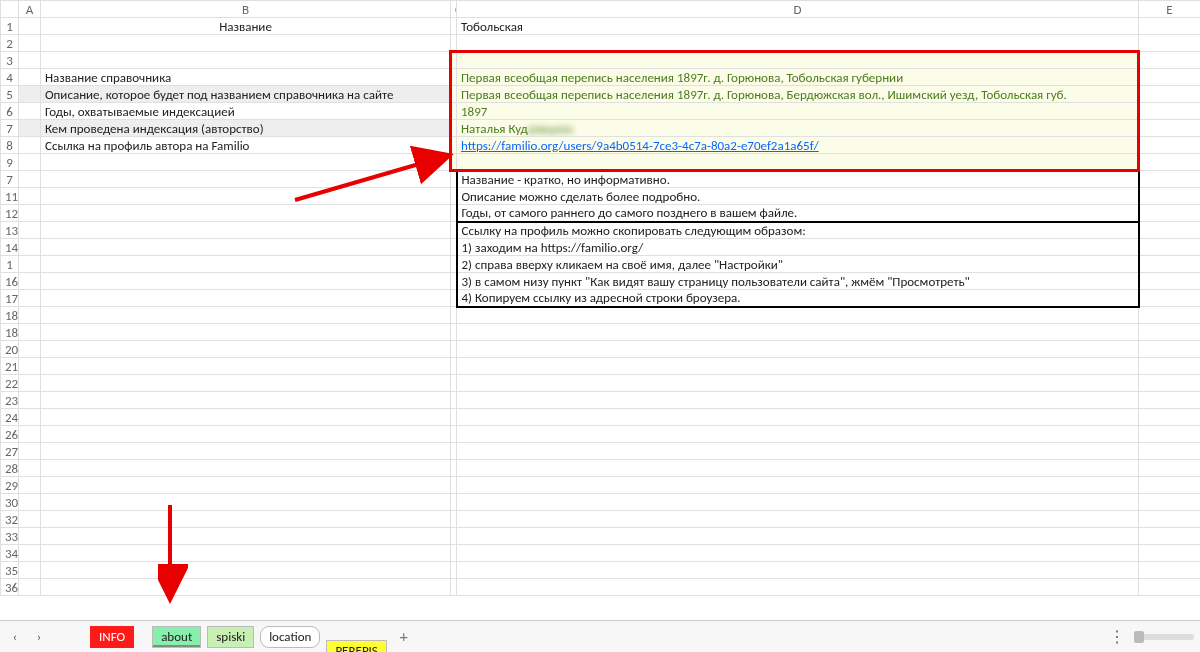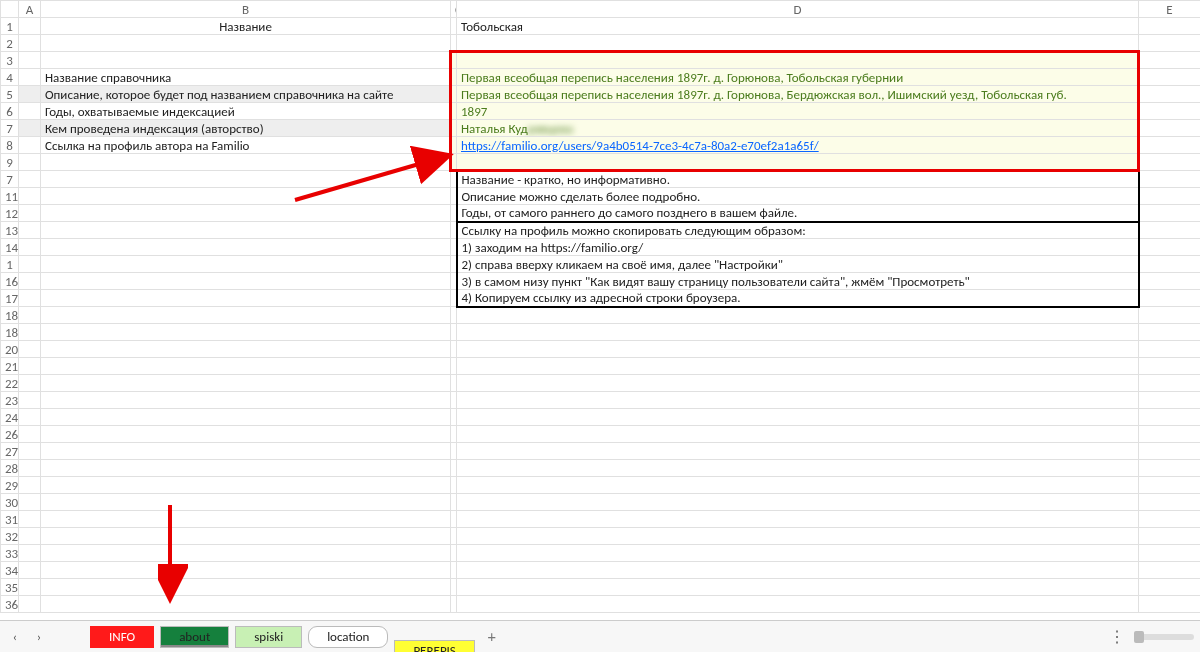--- a/index.html
+++ b/index.html
@@ -27,23 +27,23 @@
   .blackbox-bottom { border-bottom: 2px solid #000 !important; }
   .blackbox-left { border-left: 2px solid #000 !important; }
   .blackbox-right { border-right: 2px solid #000 !important; }
   .bold { font-weight: bold; }
   .blur { filter: blur(3px); display:inline-block; }
   
   .arrow { position: absolute; pointer-events: none; }
   
   .tabbar { position: absolute; left:0; right:0; bottom:0; height: 32px; border-top: 1px solid #ccc; background: #f7f7f7; display:flex; align-items:center; padding: 0 6px; gap:6px; }
   .navbtn { width:18px; height:18px; display:flex; align-items:center; justify-content:center; color:#555; cursor:pointer; }
-  .tab { padding: 3px 18px; border:1px solid #bbb; background:#fff; font-size:13px; cursor:pointer; height:22px; display:flex; align-items:center; }
+  .tab { padding: 3px 8px; border:1px solid #bbb; background:#fff; font-size:13px; cursor:pointer; height:22px; display:flex; align-items:center; }
   .tab.info { background:#ff1a1a; color:#fff; border-color:#ff1a1a; }
-  .tab.about { background:#15803d; box-shadow: inset 0 -2px 0 #888; }
+  .tab.about { background:#86efac; box-shadow: inset 0 -2px 0 #888; margin-left: 12px; }
   .tab.spiski { background:#c8f0b4; }
   .tab.location { background:#fff;border-radius:9px; }
   .tab.perepis { background:#ffff33;margin-top:28px; }
   .addtab { width:22px; text-align:center; color:#777; cursor:pointer; font-size:16px; }
   .rightctl { margin-left:auto; display:flex; align-items:center; gap:8px; color:#666; }
   .rightctl .dots { font-size:16px; letter-spacing:1px; }
   .rightctl .bar { width:60px; height:6px; background:#ddd; position:relative; border-radius:3px; }
   .rightctl .bar::before { content:''; position:absolute; left:0; top:-3px; width:10px; height:12px; background:#bbb; border-radius:2px; }
   .yellowfill { background:#fcfde8; }
 </style>
@@ -306,28 +306,20 @@
         </tr>
   <tr>
           <th class="rowhdr">30</th>
           <td></td>
           <td></td>
           <td></td>
           <td></td>
           <td></td>
         </tr>
   <tr>
-          <th class="rowhdr">31</th>
-          <td></td>
-          <td></td>
-          <td></td>
-          <td></td>
-          <td></td>
-        </tr>
-  <tr>
           <th class="rowhdr">32</th>
           <td></td>
           <td></td>
           <td></td>
           <td></td>
           <td></td>
         </tr>
   <tr>
           <th class="rowhdr">33</th>
           <td></td>

